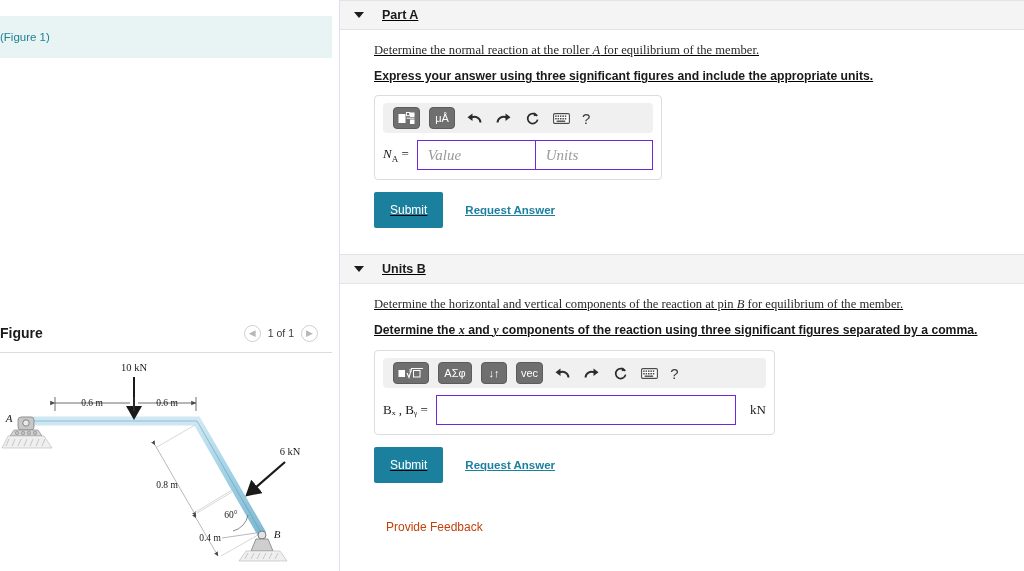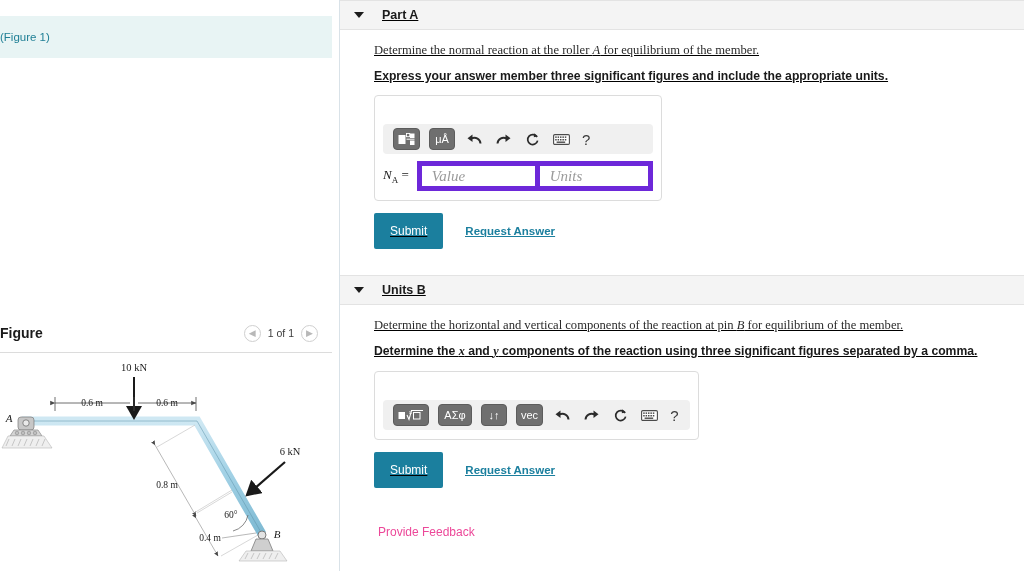--- a/index.html
+++ b/index.html
@@ -93,21 +93,20 @@
     border: 1px solid #dcdcdc; border-radius: 4px;
     background: #fff;
     padding: 7px 8px 9px 8px;
     display: inline-block;
   }
   .toolbar {
     background: #f0f0f0; border-radius: 4px;
     display: flex; align-items: center; gap: 9px;
     padding: 4px 10px;
     height: 30px;
-    margin-top: 21px;
   }
   .tb-btn {
     background: #6f6f6f;
     border: 1px solid #5c5c5c;
     border-radius: 4px;
     color: #ffffff;
     height: 22px; min-width: 26px;
     display: flex; align-items: center; justify-content: center;
     font-size: 11px; cursor: pointer;
     padding: 0 4px;
@@ -122,21 +121,21 @@
 
   .ans-row { display: flex; align-items: center; margin-top: 7px; }
   .ans-label {
     font-family: "Liberation Serif", serif;
     font-size: 13px; color: #1a1a1a;
     padding-right: 8px; white-space: nowrap;
   }
   .ans-label i { font-style: italic; }
   .ans-label sub { font-size: 9px; }
   .field {
-    border: 5px solid #6d28d9;
+    border: 1px solid #6d28d9;
     height: 30px; background: #fff;
     font-family: "Liberation Serif", serif;
     font-size: 15px; color: #9a9a9a; font-style: italic;
     display: flex; align-items: center; padding: 0 10px;
   }
   .field.value-f { width: 118px; border-right: none; }
   .field.units-f { width: 118px; }
   .field.single { width: 300px; }
   .unit-suffix {
     font-family: "Liberation Serif", serif;
@@ -148,22 +147,22 @@
     background: #1b7f9e; color: #fff;
     border: none; border-radius: 2px;
     font-size: 12px; font-family: "Liberation Sans", sans-serif;
     padding: 0 16px; height: 36px; cursor: pointer;
   }
   .req-link {
     color: #1b7f9e; font-size: 11.5px; font-weight: bold;
     text-decoration: underline; cursor: pointer;
   }
   .feedback-link {
-    color: #ec4899; font-size: 12px;
-    margin-left: 4px; cursor: pointer;
+    color: #c2410c; font-size: 12px;
+    margin-left: 12px; cursor: pointer;
     display: inline-block;
   }
   .feedback-wrap { padding-left: 0; margin-top: 34px; }
   .spacer-b { height: 26px; }
 </style>
 </head>
 <body>
 
 <div class="page">
 
@@ -273,21 +272,21 @@
   <div class="right-panel">
 
     <div class="part-block">
       <div class="part-header">
         <span class="caret"></span>
         <span class="part-title">Part A</span>
       </div>
       <div class="part-body">
         <div class="prompt"><span>Determine the normal reaction at the roller </span><span class="mvar">A</span><span> for equilibrium of the member.</span></div>
 
-        <div class="instruction">Express your answer member three significant figures and include the appropriate units.</div>
+        <div class="instruction">Express your answer using three significant figures and include the appropriate units.</div>
 
         <div class="answer-box">
           <div class="toolbar">
             <span class="tb-btn">
               <svg width="17" height="13" viewBox="0 0 17 13">
                 <rect x="0.5" y="2" width="7" height="9" fill="#fff"></rect>
                 <rect x="8.5" y="0.5" width="3.2" height="3.2" fill="none" stroke="#fff" stroke-width="0.9"></rect>
                 <rect x="12" y="0.5" width="4.5" height="4.5" fill="#fff"></rect>
                 <rect x="12" y="7.5" width="4.5" height="4.5" fill="#fff"></rect>
                 <line x1="8.5" y1="6.2" x2="16.5" y2="6.2" stroke="#fff" stroke-width="1"></line>
@@ -404,20 +403,25 @@
                   <rect x="7" y="5" width="1.5" height="1.5"></rect>
                     <rect x="9.4" y="5" width="1.5" height="1.5"></rect>
                   <rect x="11.8" y="5" width="1.5" height="1.5"></rect>
                   <rect x="3.6" y="7.5" width="8.6" height="1.4"></rect>
                 </g>
               </svg>
             </span>
             <span class="tb-help">?</span>
           </div>
 
+          <div class="ans-row">
+            <span class="ans-label">Bₓ ,  Bᵧ  =</span>
+            <span class="field single"></span>
+            <span class="unit-suffix">kN</span>
+          </div>
         </div>
 
         <div class="submit-row">
           <button class="submit-btn">Submit</button>
           <span class="req-link">Request Answer</span>
         </div>
 
         <div class="feedback-wrap">
           <span class="feedback-link">Provide Feedback</span>
         </div>

